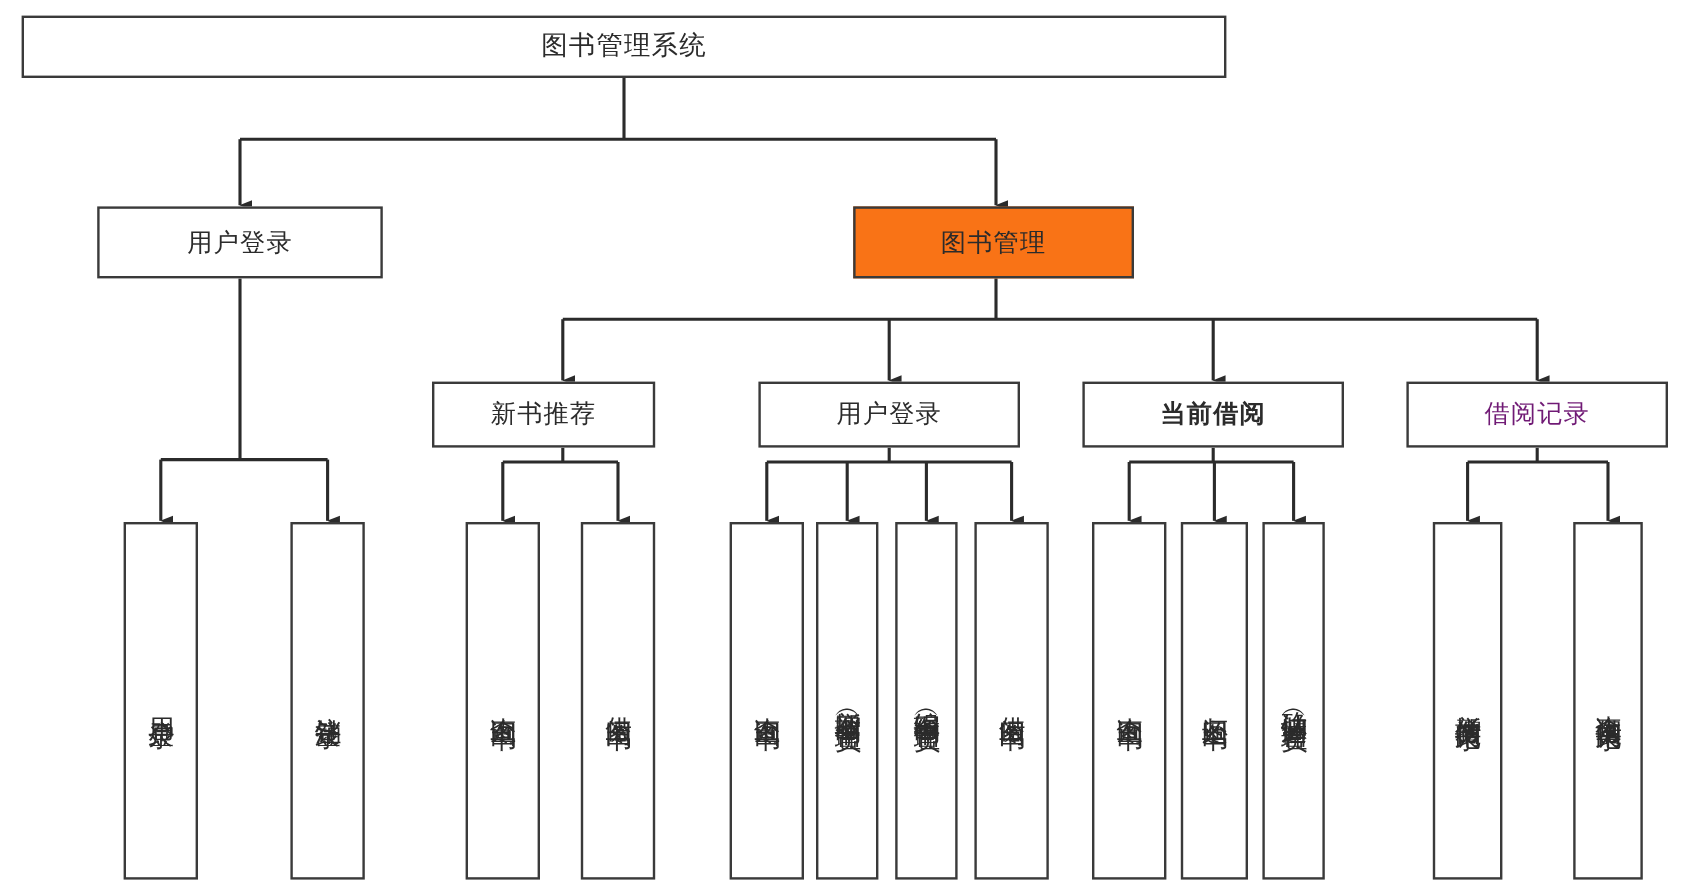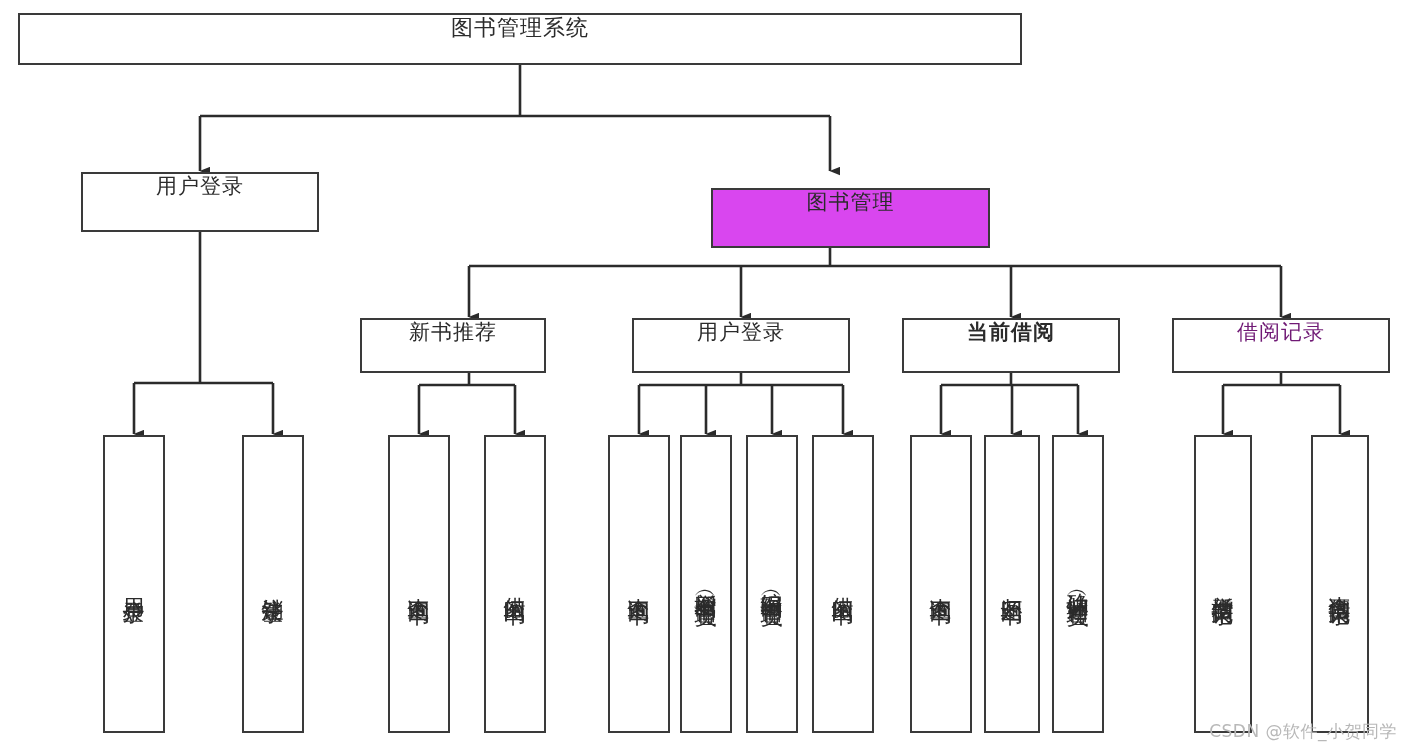--- a/index.html
+++ b/index.html
@@ -23,20 +23,21 @@
     top: 0;
     width: 1405px;
     height: 747px;
   }
   .node {
     position: absolute;
     box-sizing: border-box;
     background: #ffffff;
     border: 2px solid #3a3a3a;
     display: flex;
+    align-items: center;
     justify-content: center;
     color: #2b2b2b;
   }
   .node .label {
     display: block;
     text-align: center;
     line-height: 1.18;
     white-space: nowrap;
   }
   .node.horiz .label {
@@ -115,21 +116,21 @@
       </g>
   </svg>
 
   <div id="nodes">
       <div class="node horiz root" style="left: 18px; top: 13px; width: 1004px; height: 52px; border-color: rgb(58, 58, 58); background: rgb(255, 255, 255); color: rgb(43, 43, 43);">
         <span class="label">图书管理系统</span>
       </div>
       <div class="node horiz" style="left: 81px; top: 172px; width: 238px; height: 60px; border-color: rgb(58, 58, 58); background: rgb(255, 255, 255); color: rgb(43, 43, 43);">
         <span class="label">用户登录</span>
       </div>
-      <div class="node horiz" style="left: 711px; top: 172px; width: 279px; height: 60px; border-color: rgb(58, 58, 58); background: #d946ef; color: rgb(43, 43, 43); margin-top: 16px;">
+      <div class="node horiz" style="left: 711px; top: 172px; width: 234px; height: 60px; border-color: rgb(58, 58, 58); background: #f97316; color: rgb(43, 43, 43);">
         <span class="label">图书管理</span>
       </div>
       <div class="node horiz" style="left: 360px; top: 318px; width: 186px; height: 55px; border-color: rgb(58, 58, 58); background: rgb(255, 255, 255); color: rgb(43, 43, 43);">
         <span class="label">新书推荐</span>
       </div>
       <div class="node horiz" style="left: 632px; top: 318px; width: 218px; height: 55px; border-color: rgb(58, 58, 58); background: rgb(255, 255, 255); color: rgb(43, 43, 43);">
         <span class="label">用户登录</span>
       </div>
       <div class="node horiz" style="left: 902px; top: 318px; width: 218px; height: 55px; border-color: rgb(58, 58, 58); background: rgb(255, 255, 255); color: rgb(43, 43, 43); font-weight: bold;">
         <span class="label">当前借阅</span>
@@ -171,14 +172,13 @@
         <span class="label">确认归还（管理员）</span>
       </div>
       <div class="node vert" style="left: 1194px; top: 435px; width: 58px; height: 298px; border-color: rgb(58, 58, 58); background: rgb(255, 255, 255); color: rgb(43, 43, 43);">
         <span class="label">新增借阅记录</span>
       </div>
       <div class="node vert" style="left: 1311px; top: 435px; width: 58px; height: 298px; border-color: rgb(58, 58, 58); background: rgb(255, 255, 255); color: rgb(43, 43, 43);">
         <span class="label">查询借阅记录</span>
       </div>
     </div>
 
-  <div class="watermark">CSDN @软件_小贺同学</div>
 </div>
 
 </body></html>

